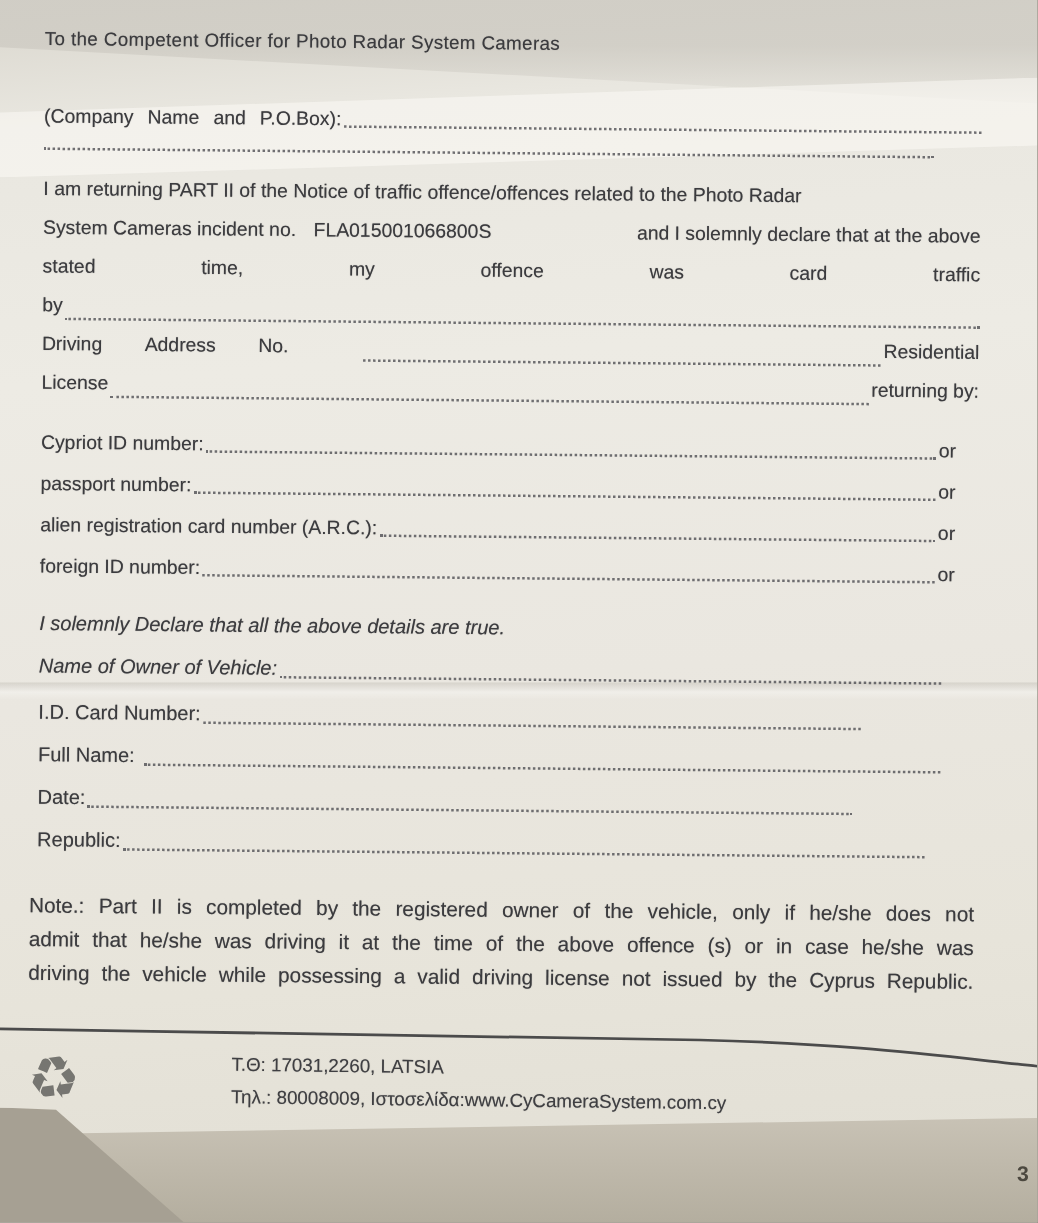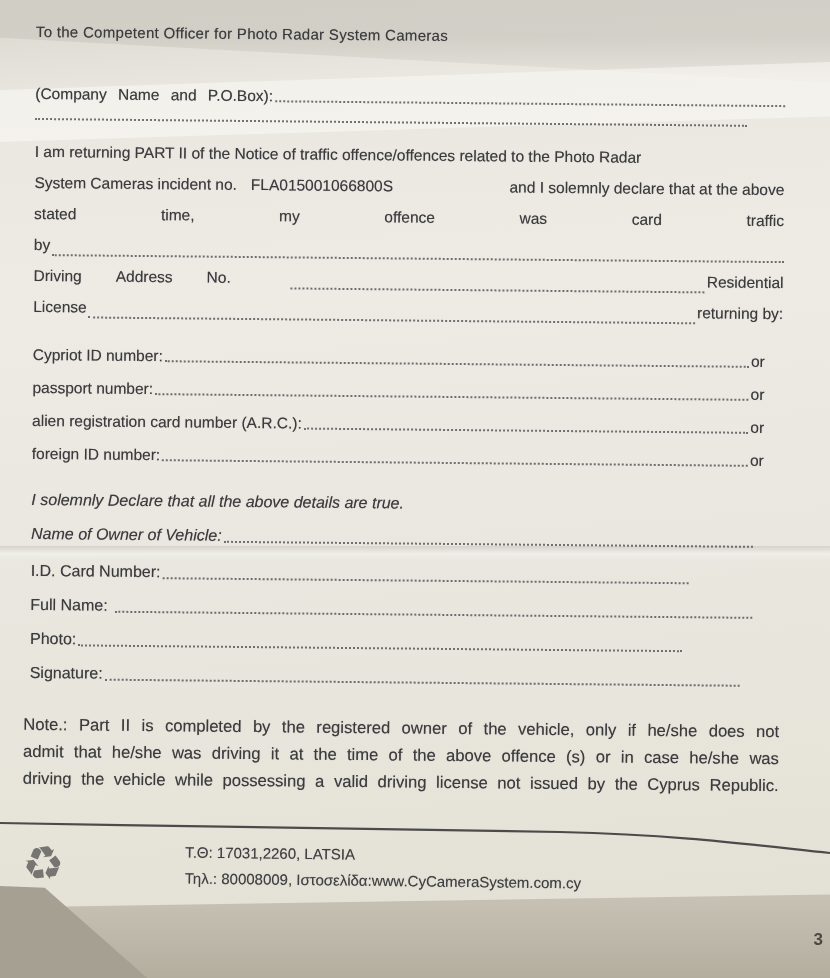--- a/index.html
+++ b/index.html
@@ -164,25 +164,25 @@
     </div>
     <div class="row owner" style="margin-top:15px;">
       <span>I.D. Card Number:</span>
       <span class="leader" style="margin-right:92px;"></span>
     </div>
     <div class="row owner">
       <span>Full Name:</span>
       <span class="leader" style="margin-left:8px;margin-right:28px;"></span>
     </div>
     <div class="row owner">
-      <span>Photo:</span>
+      <span>Date:</span>
       <span class="leader" style="margin-right:98px;"></span>
     </div>
     <div class="row owner">
-      <span>Signature:</span>
+      <span>Republic:</span>
       <span class="leader" style="margin-right:40px;"></span>
     </div>
 
     <div class="note" style="margin-left:-6px;">
       <div class="note-line">Note.: Part II is completed by the registered owner of the vehicle, only if he/she does not</div>
       <div class="note-line">admit that he/she was driving it at the time of the above offence (s) or in case he/she was</div>
       <div class="note-line">driving the vehicle while possessing a valid driving license not issued by the Cyprus Republic.</div>
     </div>
 
   </div>

